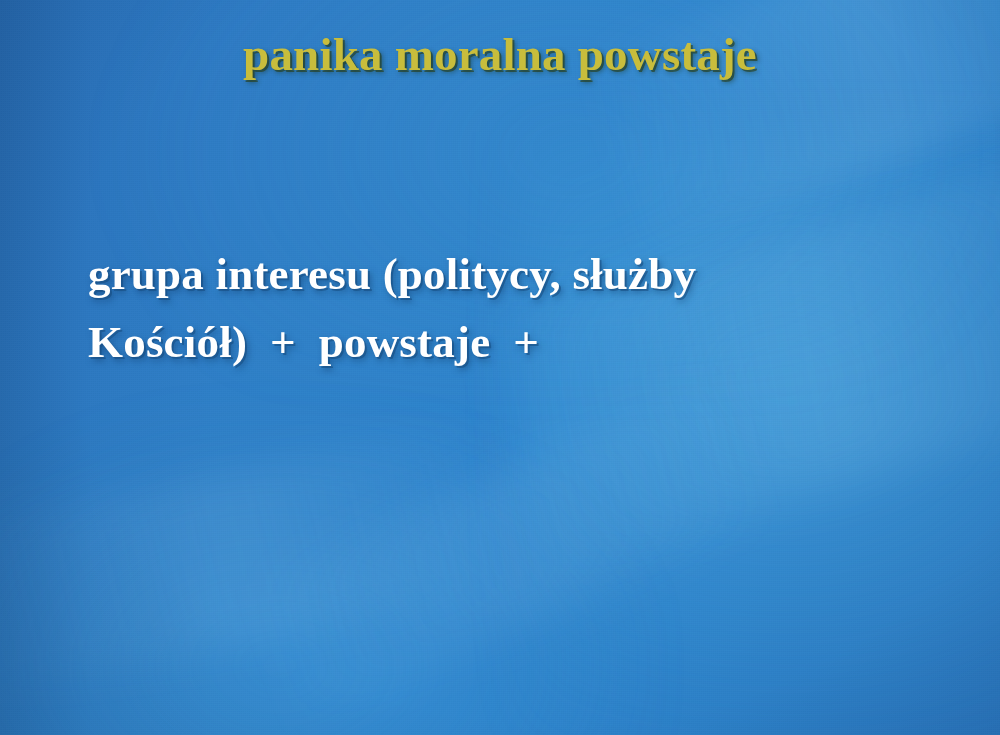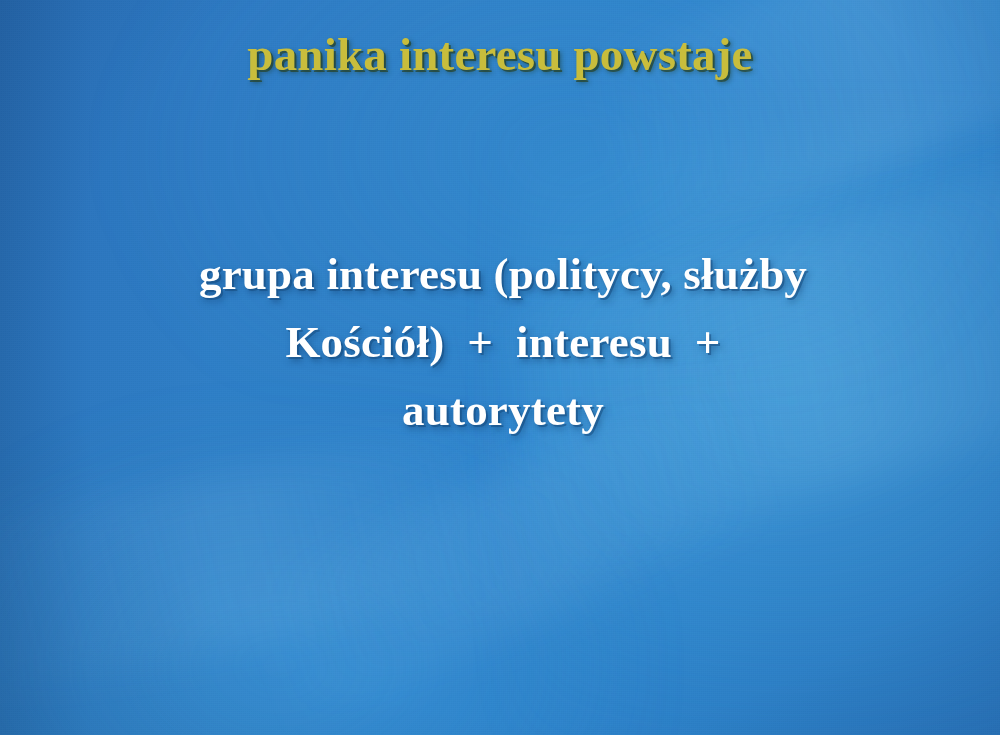--- a/index.html
+++ b/index.html
@@ -186,21 +186,20 @@
     text-shadow:
       2px 2px 0 rgba(38, 62, 24, 0.62),
       3px 3px 5px rgba(22, 48, 26, 0.45);
   }
 
   .body-block {
     position: absolute;
     top: 240px;
     left: 88px;
     width: 830px;
-    text-align: center;
   }
 
   .body-line {
     color: #ffffff;
     font-size: 45px;
     font-weight: 700;
     line-height: 68px;
     letter-spacing: 0.2px;
     white-space: pre;
     text-shadow:
@@ -225,23 +224,22 @@
   <div class="bg-streak-1"></div>
   <div class="bg-streak-2"></div>
   <div class="bg-streak-3"></div>
   <div class="bg-streak-4"></div>
   <div class="bg-vignette"></div>
   <div class="bg-grain"></div>
 
   <div class="content">
 
     <div class="title-block">
-      <div class="title-line">panika interesu powstaje</div>
+      <div class="title-line">panika moralna powstaje</div>
     </div>
 
     <div class="body-block">
       <div class="body-line">grupa interesu (politycy, służby</div>
-      <div class="body-line">Kościół)  +  interesu  +</div>
-      <div class="body-line">autorytety</div>
+      <div class="body-line">Kościół)  +  powstaje  +</div>
     </div>
 
   </div>
 </div>
 
 </body></html>

